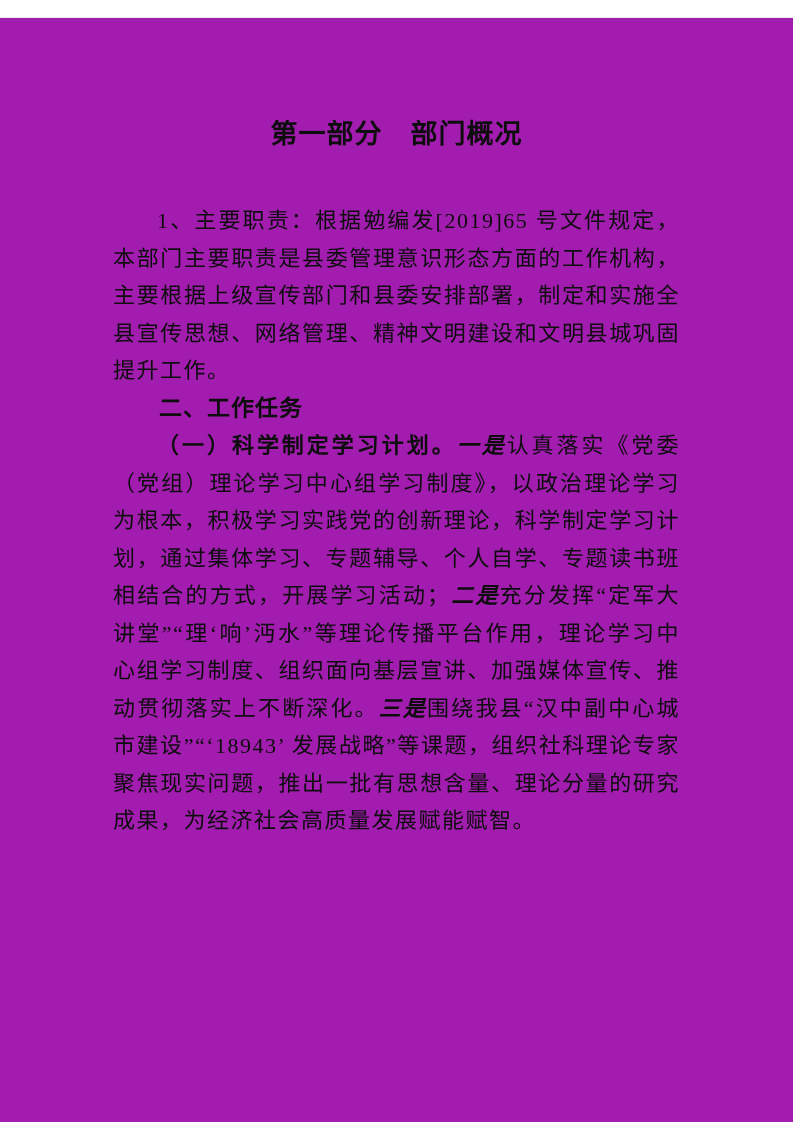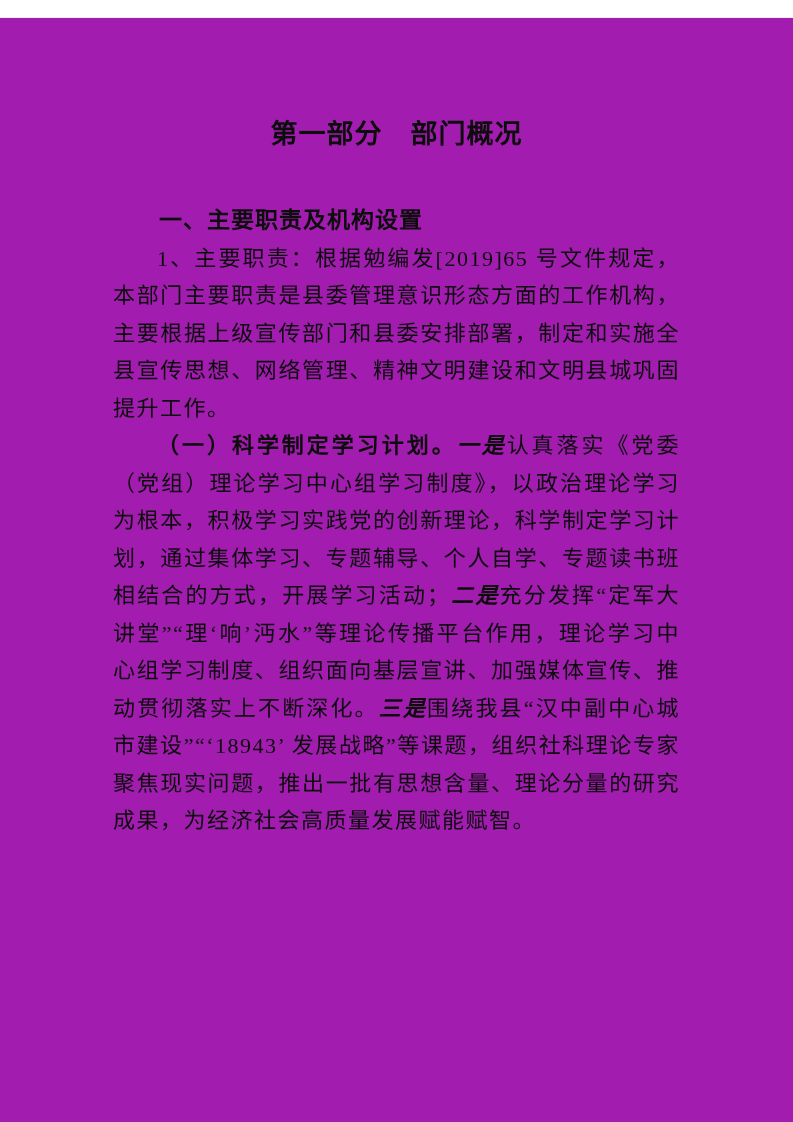--- a/index.html
+++ b/index.html
@@ -53,23 +53,23 @@
 </style>
 </head>
 <body>
 
 <div class="page">
 
   <div class="doc-title">第一部分　部门概况</div>
 
   <div class="content">
 
-    <p class="sec-heading">一、主要职责及机构设置</p>
 
     <p>1、主要职责：根据勉编发[2019]65 号文件规定，本部门主要职责是县委管理意识形态方面的工作机构，主要根据上级宣传部门和县委安排部署，制定和实施全县宣传思想、网络管理、精神文明建设和文明县城巩固提升工作。</p>
 
 
+    <p class="sec-heading">二、工作任务</p>
 
     <p><span class="lead-bold">（一）科学制定学习计划。</span><b>一是</b><span>认真落实《党委（党组）理论学习中心组学习制度》，以政治理论学习为根本，积极学习实践党的创新理论，科学制定学习计划，通过集体学习、专题辅导、个人自学、专题读书班相结合的方式，开展学习活动；</span><b>二是</b><span>充分发挥“定军大讲堂”“理‘响’沔水”等理论传播平台作用，理论学习中心组学习制度、组织面向基层宣讲、加强媒体宣传、推动贯彻落实上不断深化。</span><b>三是</b><span>围绕我县“汉中副中心城市建设”“‘18943’ 发展战略”等课题，组织社科理论专家聚焦现实问题，推出一批有思想含量、理论分量的研究成果，为经济社会高质量发展赋能赋智。</span></p>
 
 
   </div>
 </div>
 
 </body></html>

